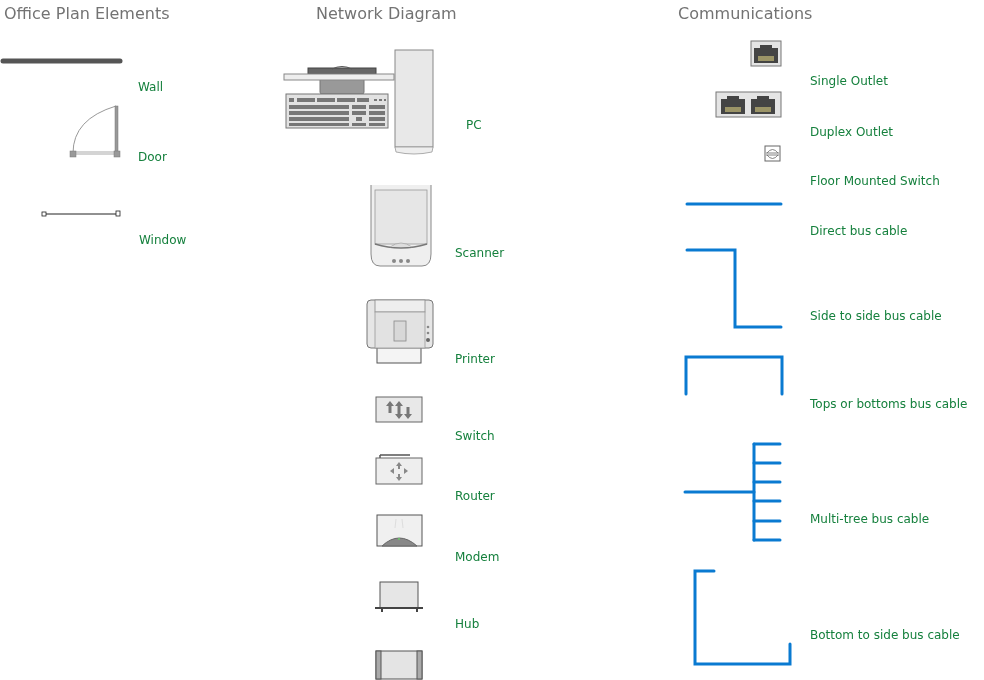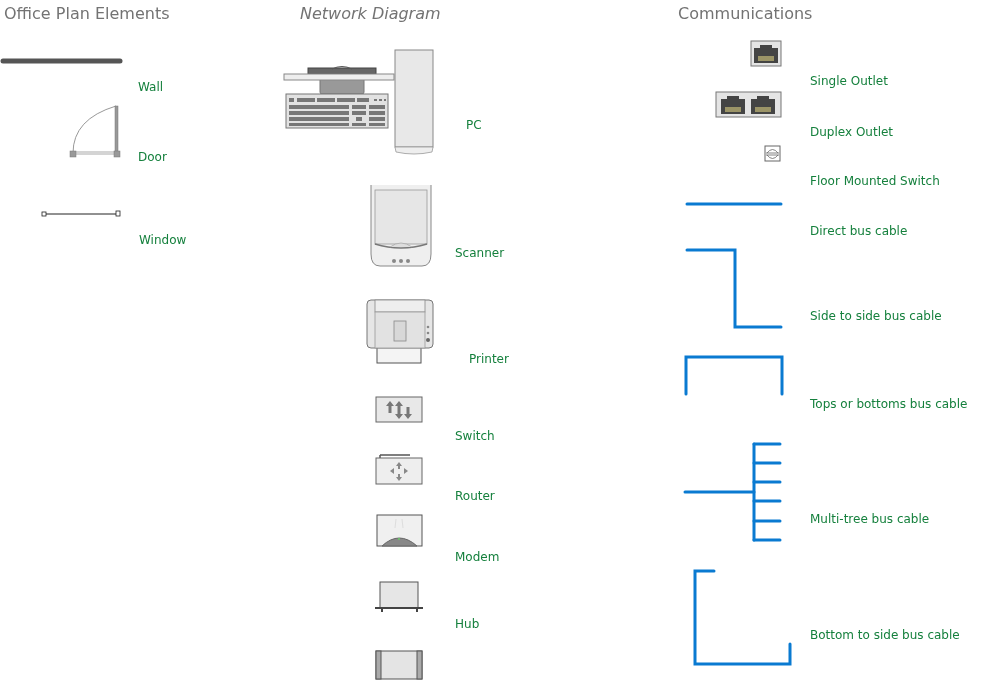--- a/index.html
+++ b/index.html
@@ -6,21 +6,21 @@
   body { width:984px; height:680px; position:relative; overflow:hidden;
          font-family:"DejaVu Sans", sans-serif; color:#333; }
   .hdr { position:absolute; top:4px; font-size:16px; color:#737373; white-space:nowrap; }
   .lbl { position:absolute; font-size:12px; color:#15803d; white-space:nowrap;margin-top:28px; }
   svg.ico { position:absolute; overflow:visible; }
 </style>
 </head>
 <body>
 
 <div class="hdr" style="left:4px;">Office Plan Elements</div>
-<div class="hdr" style="left:300px;font-style:italic;">Network Diagram</div>
+<div class="hdr" style="left:316px;">Network Diagram</div>
 <div class="hdr" style="left:671px;margin-left:7px;">Communications</div>
 
 <svg class="ico" style="left:0;top:56px" width="124" height="10">
   <line x1="3" y1="5" x2="120" y2="5" stroke="#555" stroke-width="5" stroke-linecap="round"></line>
 </svg>
 <div class="lbl" style="left:138px;top:52px">Wall</div>
 
 <svg class="ico" style="left:68px;top:103px" width="56" height="56">
   <path d="M5 50 Q5 16 48 3" fill="none" stroke="#999" stroke-width="1"></path>
   <rect x="47" y="3" width="3" height="50" fill="#999" stroke="#777" stroke-width="0.5"></rect>
@@ -88,21 +88,21 @@
 <svg class="ico" style="left:365px;top:299px" width="70" height="68">
   <rect x="12" y="44" width="44" height="20" fill="#f4f4f4" stroke="#555"></rect>
   <rect x="2" y="1" width="66" height="48" rx="4" fill="#e6e6e6" stroke="#777"></rect>
   <rect x="10" y="1" width="50" height="12" fill="#eee" stroke="#888" stroke-width="0.8"></rect>
   <rect x="10" y="13" width="50" height="36" fill="#e2e2e2" stroke="#999" stroke-width="0.8"></rect>
   <rect x="29" y="22" width="12" height="20" fill="#d8d8d8" stroke="#888" stroke-width="0.8"></rect>
   <circle cx="63" cy="28" r="1.3" fill="#888"></circle>
     <circle cx="63" cy="34" r="1.3" fill="#888"></circle>
     <circle cx="63" cy="41" r="2" fill="#666"></circle>
 </svg>
-<div class="lbl" style="left:469px;top:324px">Printer</div>
+<div class="lbl" style="left:455px;top:324px">Printer</div>
 
 <svg class="ico" style="left:375px;top:396px" width="50" height="28">
   <rect x="1" y="1" width="46" height="25" fill="#e8e8e8" stroke="#666"></rect>
   <g fill="#777">
     <path d="M15 5 L11 10 L13.5 10 L13.5 17 L16.5 17 L16.5 10 L19 10 Z"></path>
     <path d="M24 5 L20 10 L22.5 10 L22.5 13 L25.5 13 L25.5 10 L28 10 Z"></path>
     <path d="M24 23 L20 18 L22.5 18 L22.5 13 L25.5 13 L25.5 18 L28 18 Z"></path>
     <path d="M33 23 L29 18 L31.5 18 L31.5 11 L34.5 11 L34.5 18 L37 18 Z"></path>
   </g>
 </svg>

